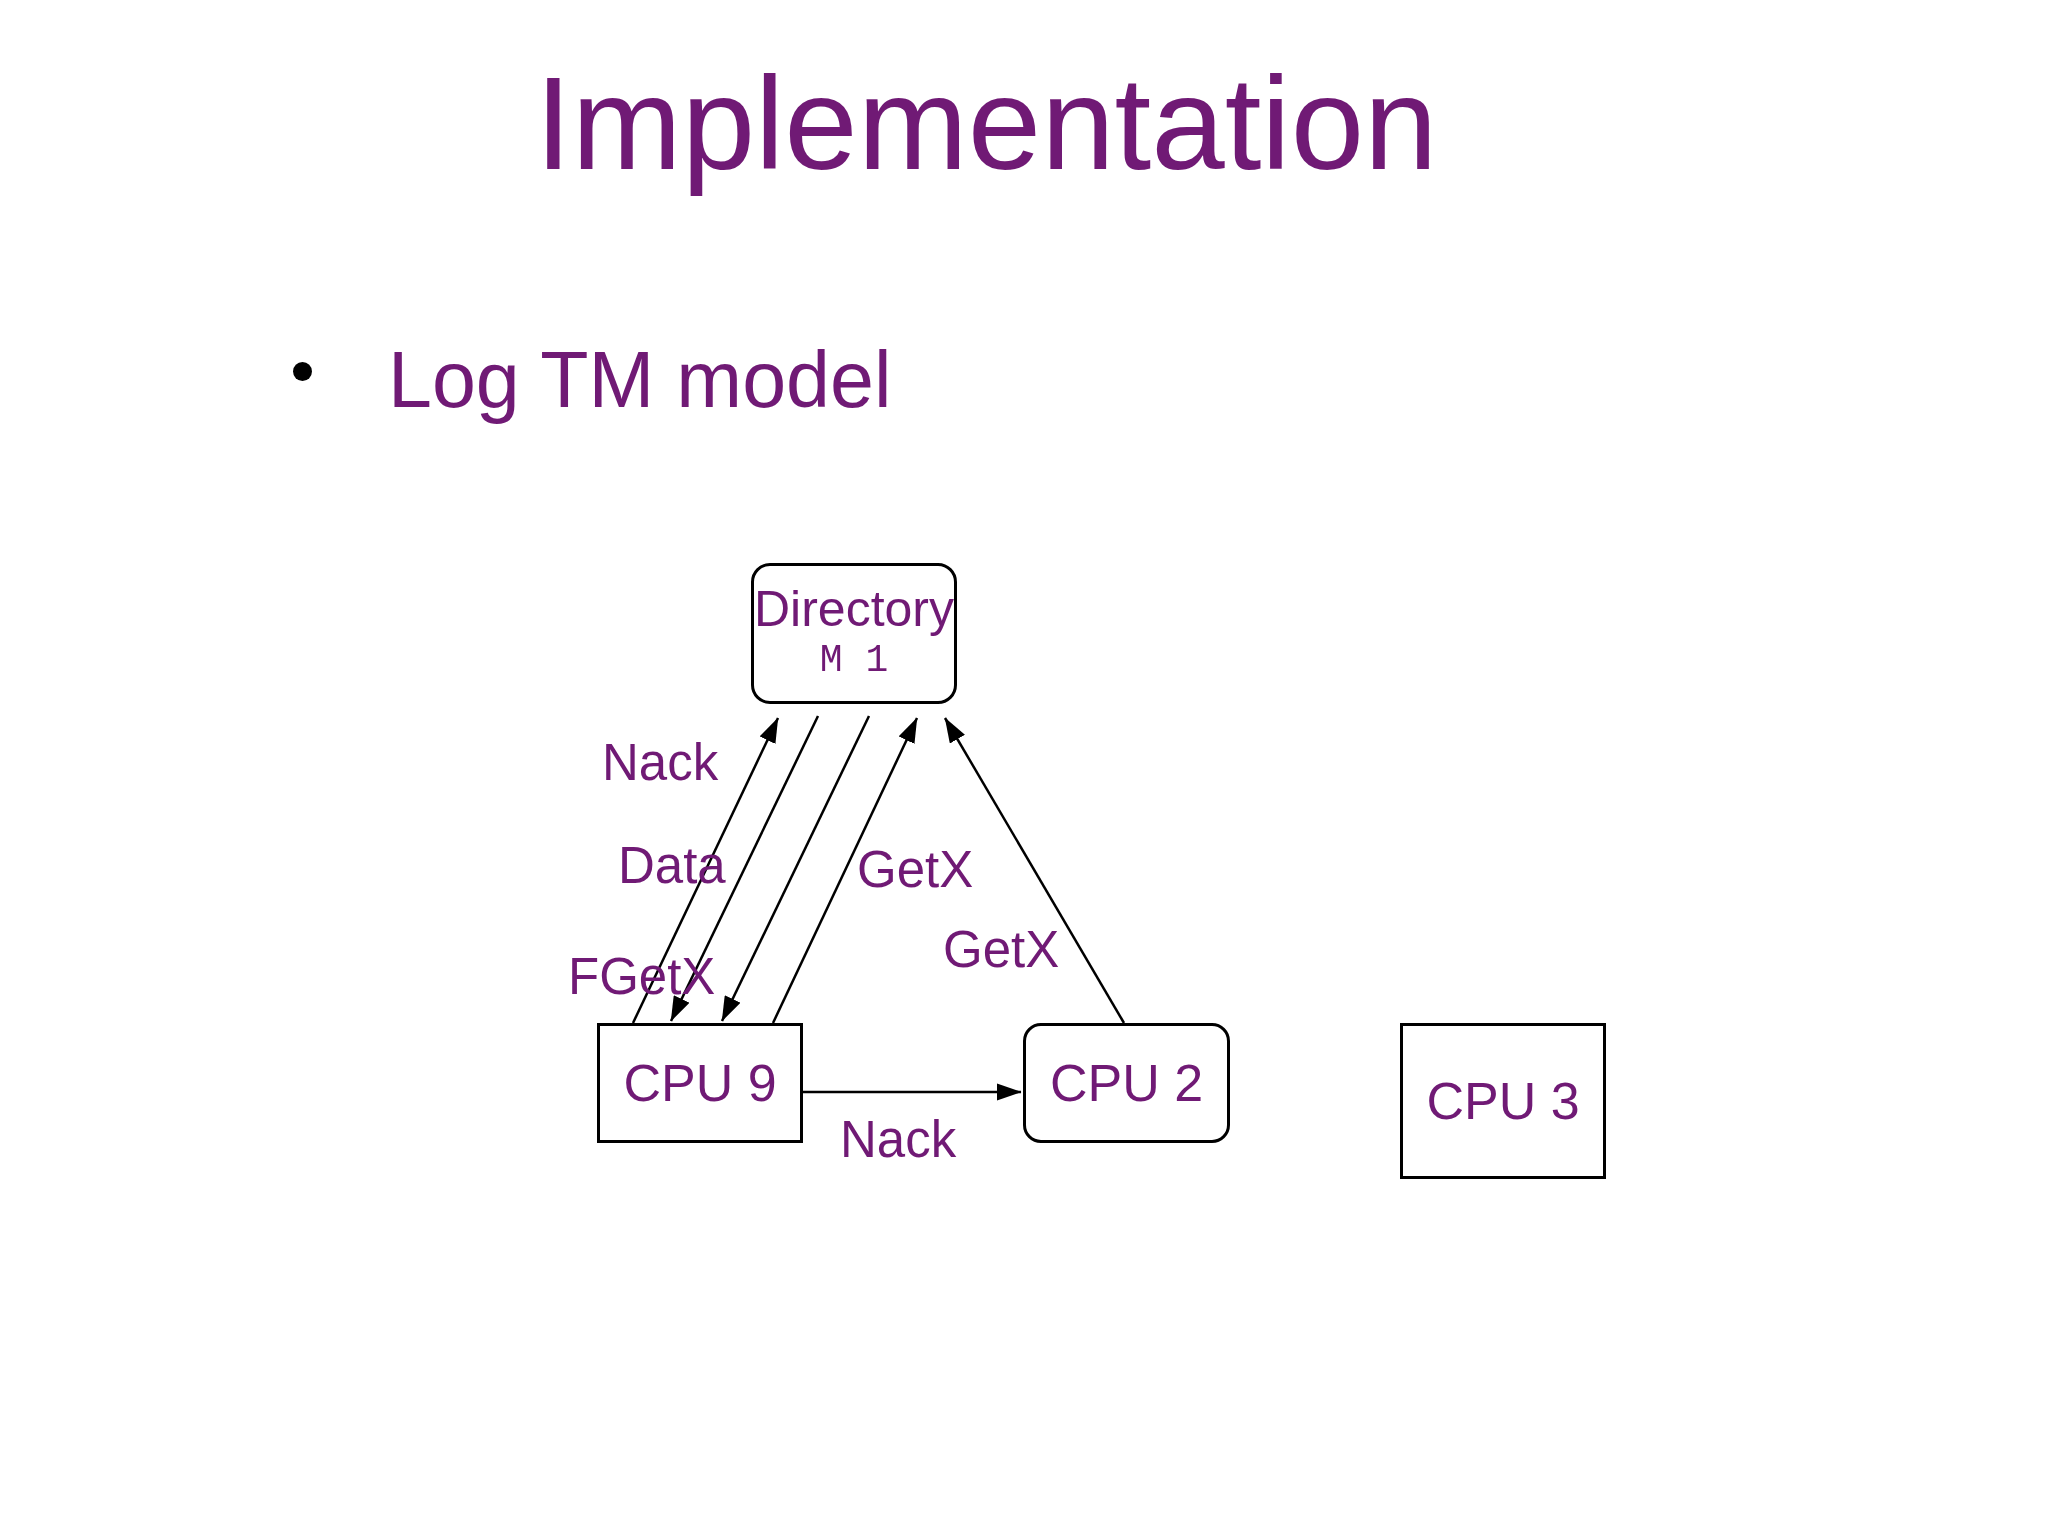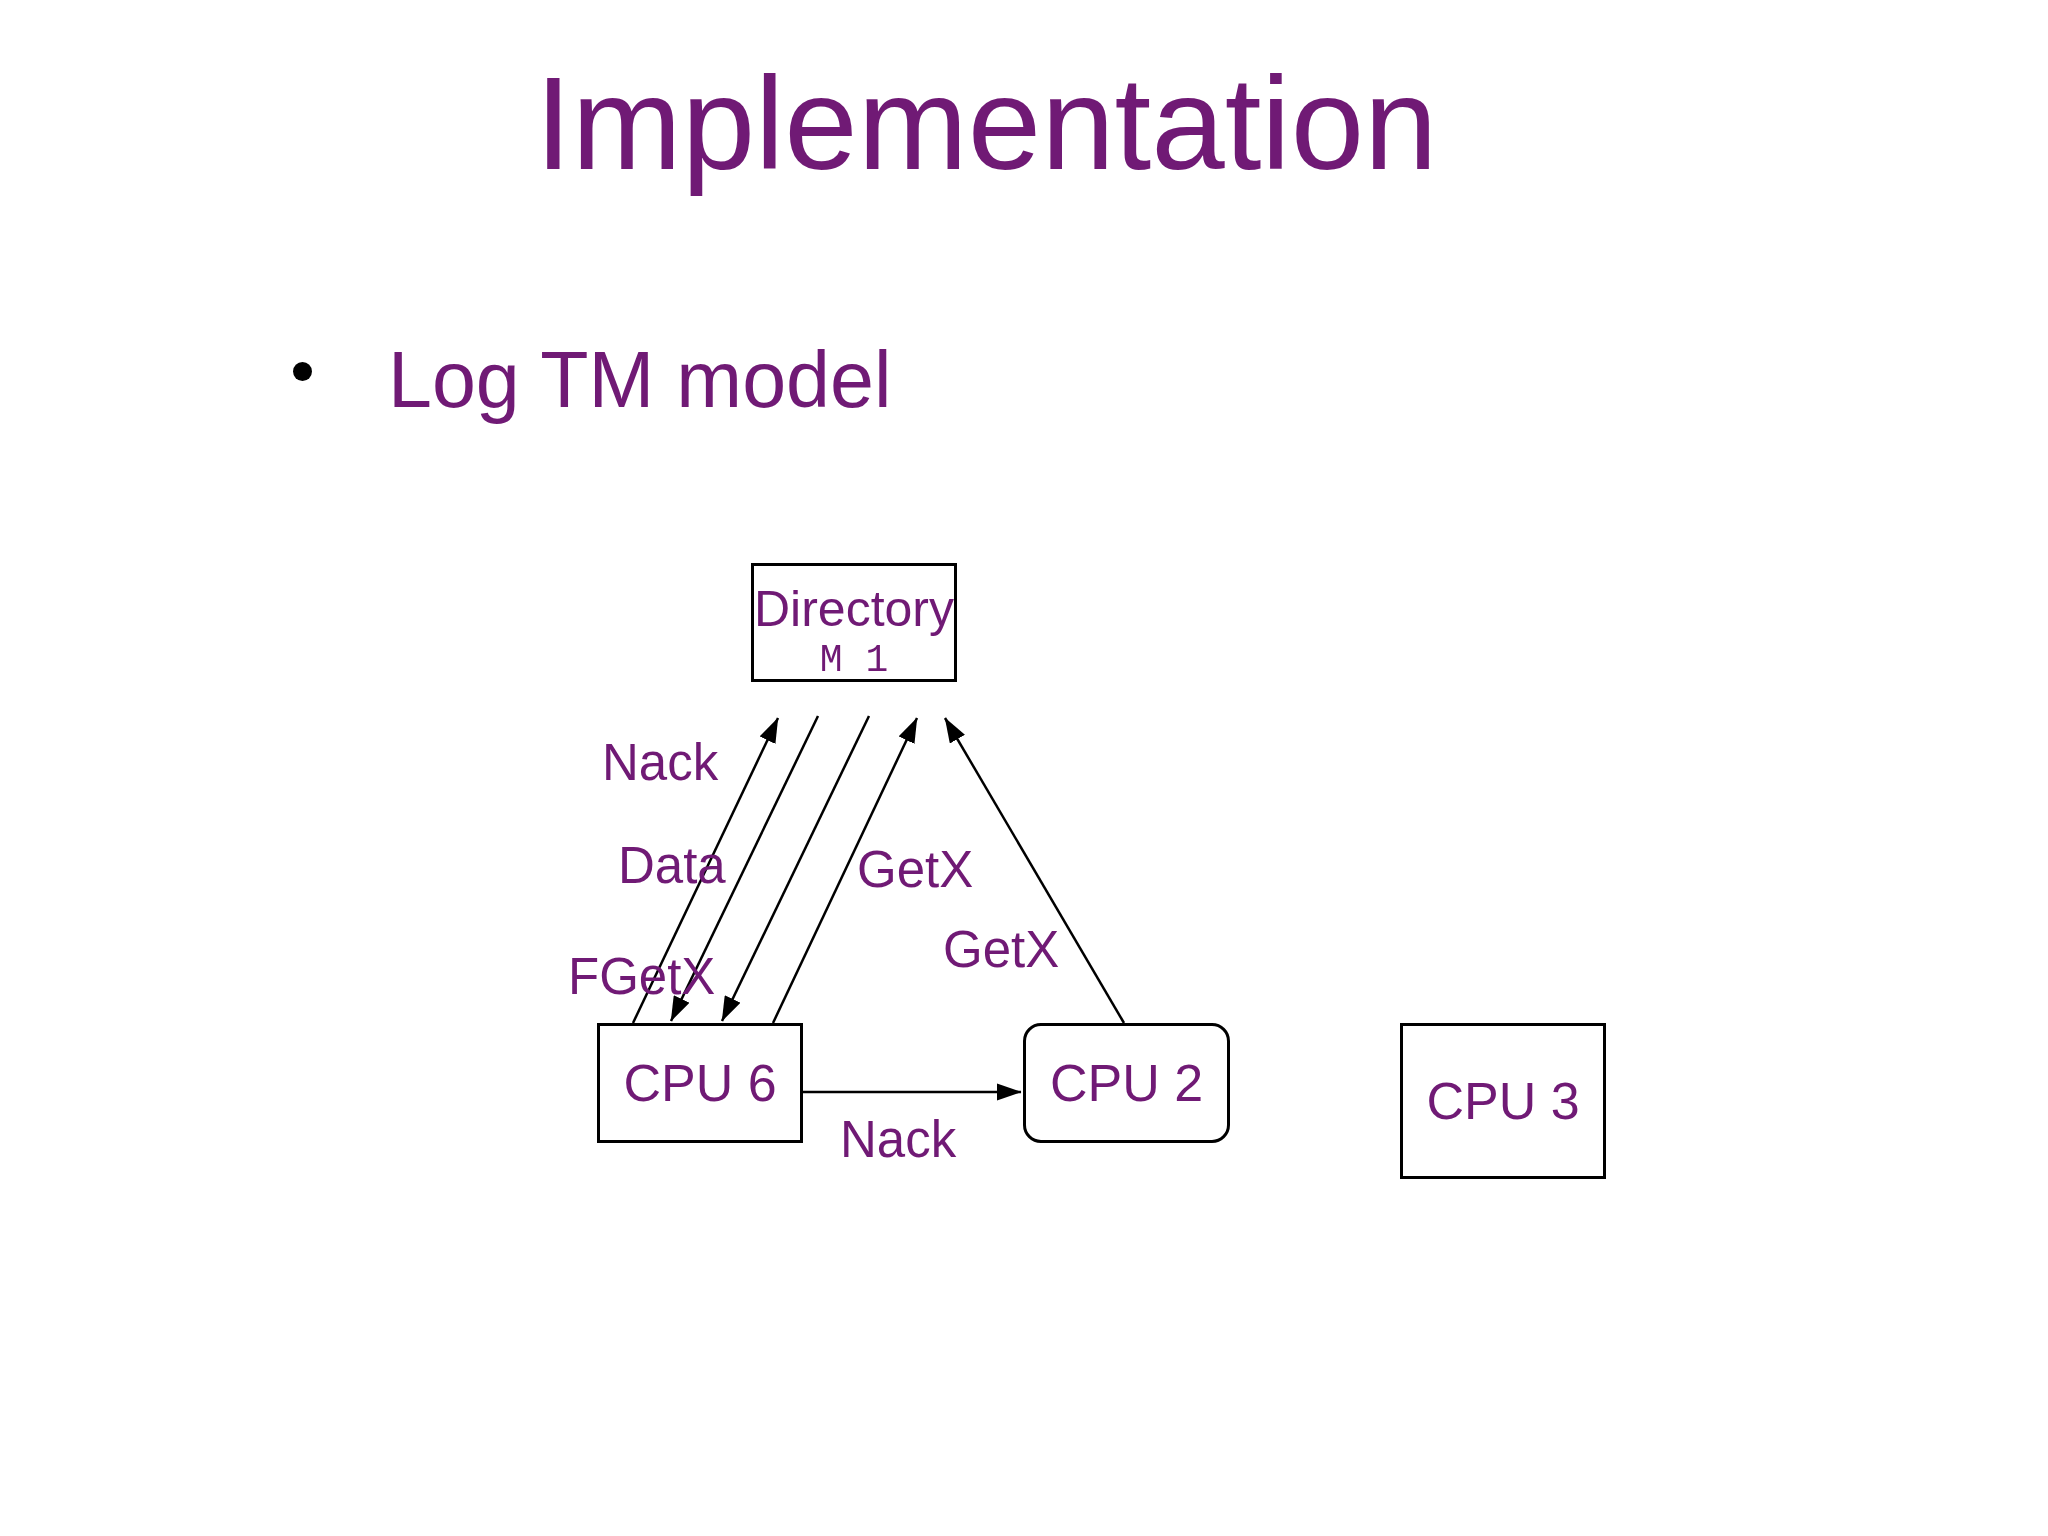--- a/index.html
+++ b/index.html
@@ -60,22 +60,23 @@
     display: flex;
     align-items: center;
     justify-content: center;
     font-size: 52px;
     white-space: nowrap;
   }
   .node-directory {
     left: 751px;
     top: 563px;
     width: 206px;
-    height: 119px;
+    height: 141px;
     text-align: center;
+    border-radius: 19px;
   }
   .dir-label {
     position: absolute;
     left: 0;
     right: 0;
     top: 18px;
     font-size: 50px;
     line-height: 1;
     white-space: nowrap;
   }
@@ -136,21 +137,21 @@
 
     <line x1="803" y1="1092" x2="1021" y2="1092" stroke="#000000" stroke-width="2.5" marker-end="url(#ah)"></line>
   </svg>
 
   <div class="node node-directory">
     <div class="dir-label">Directory</div>
     <div class="dir-state">M 1</div>
   </div>
 
   <div class="node cpu node-cpu1">
-    <span>CPU 6</span>
+    <span>CPU 9</span>
   </div>
 
   <div class="node cpu node-cpu2">
     <span>CPU 2</span>
   </div>
 
   <div class="node cpu node-cpu3">
     <span>CPU 3</span>
   </div>
 

